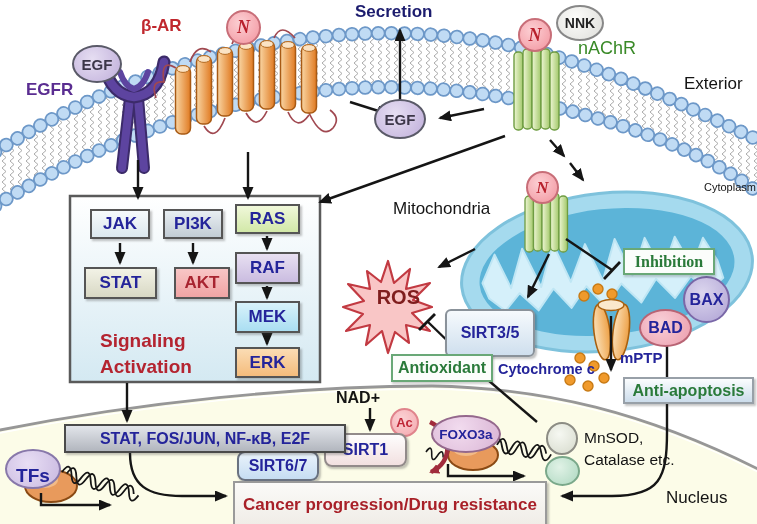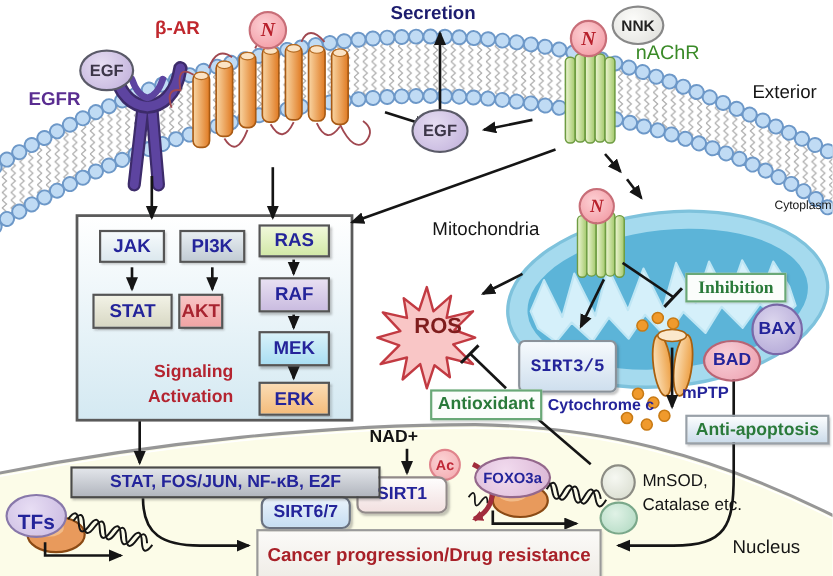--- a/index.html
+++ b/index.html
@@ -218,21 +218,21 @@
 <div class="lbl" style="left:393px;top:199px;font-size:17px;color:#141414;">Mitochondria</div>
 <div class="lbl" style="left:666px;top:488px;font-size:17px;color:#141414;">Nucleus</div>
 <div class="lbl" style="left:336px;top:389px;font-size:16px;font-weight:bold;color:#141414;">NAD+</div>
 <div class="lbl" style="left:498px;top:361px;font-size:14.5px;font-weight:bold;color:#24249a;">Cytochrome c</div>
 <div class="lbl" style="left:620px;top:349px;font-size:15px;font-weight:bold;color:#24249a;">mPTP</div>
 <div class="lbl" style="left:584px;top:427px;font-size:15.5px;color:#141414;line-height:1.4;">
   <span style="display:block">MnSOD,</span>
   <span style="display:block">Catalase etc.</span>
 </div>
 <div class="lbl" style="left:356px;top:286px;width:64px;text-align:right;font-size:20px;font-weight:bold;color:#7f1d1d;z-index:3;">ROS</div>
-<div class="lbl" style="left:100px;top:328px;width:112px;text-align:right;font-size:16px;font-weight:bold;color:#b42430;line-height:1.35;">
+<div class="lbl" style="left:100px;top:328px;width:112px;text-align:left;font-size:19px;font-weight:bold;color:#b42430;line-height:1.35;">
   <span style="display:block">Signaling</span>
   <span style="display:block">Activation</span>
 </div>
 
 <div class="oval" style="left:72px;top:45px;width:50px;height:38px;background:radial-gradient(circle at 40% 35%,#e6def2,#bfaeda);border:2px solid #5a5a68;font-size:15px;color:#3c3648;">
       <span>EGF</span>
     </div>
 <div class="oval" style="left:374px;top:99px;width:52px;height:40px;background:radial-gradient(circle at 40% 35%,#e6def2,#bfaeda);border:2px solid #5a5a68;font-size:15px;color:#3c3648;">
       <span>EGF</span>
     </div>
@@ -271,34 +271,34 @@
     </div>
 <div class="box navy" style="left:163px;top:209px;width:60px;height:30px;background:linear-gradient(#e8eef2,#c2ccd4);border:2px solid #555;font-size:17px;">
       <span>PI3K</span>
     </div>
 <div class="box navy" style="left:235px;top:204px;width:65px;height:30px;background:linear-gradient(#f0f8da,#d2e8a8);border:2px solid #555;font-size:17px;">
       <span>RAS</span>
     </div>
 <div class="box navy" style="left:84px;top:267px;width:73px;height:32px;background:linear-gradient(#f2f2e6,#d8d8c4);border:2px solid #555;font-size:17px;">
       <span>STAT</span>
     </div>
-<div class="box" style="left:162px;top:267px;width:41px;height:32px;background:linear-gradient(#f8c6c6,#f0a4a4);border:2px solid #555;font-size:17px;color:#a82430;">
+<div class="box" style="left:174px;top:267px;width:56px;height:32px;background:linear-gradient(#f8c6c6,#f0a4a4);border:2px solid #555;font-size:17px;color:#a82430;">
       <span>AKT</span>
     </div>
 <div class="box navy" style="left:235px;top:252px;width:65px;height:32px;background:linear-gradient(#e8e0f2,#cabce0);border:2px solid #555;font-size:17px;">
       <span>RAF</span>
     </div>
 <div class="box navy" style="left:235px;top:301px;width:65px;height:32px;background:linear-gradient(#d8f2fa,#aadef2);border:2px solid #555;font-size:17px;">
       <span>MEK</span>
     </div>
 <div class="box navy" style="left:235px;top:347px;width:65px;height:31px;background:linear-gradient(#fbdcb4,#f4bc7c);border:2px solid #555;font-size:17px;">
       <span>ERK</span>
     </div>
 
-<div class="box navy" style="left:471px;top:309px;width:90px;height:48px;border-radius:6px;background:linear-gradient(#f6fafd,#cfdfee);border:2px solid #8a929a;font-size:16px;font-family:Liberation Mono, monospace;">
+<div class="box navy" style="left:445px;top:309px;width:90px;height:48px;border-radius:6px;background:linear-gradient(#f6fafd,#cfdfee);border:2px solid #8a929a;font-size:16px;">
       <span>SIRT3/5</span>
     </div>
 <div class="box greenbox" style="left:623px;top:248px;width:92px;height:27px;font-size:16px;box-shadow:1px 1.5px 2px rgba(60,60,60,.25);font-family:Liberation Serif, serif;">
       <span>Inhibition</span>
     </div>
 <div class="box greenbox" style="left:391px;top:354px;width:102px;height:28px;font-size:16px;box-shadow:1px 1.5px 2px rgba(60,60,60,.25);">
       <span>Antioxidant</span>
     </div>
 <div class="box" style="left:623px;top:377px;width:131px;height:27px;background:linear-gradient(#fbfdfe,#ccdceb);border:2px solid #98a0a8;font-size:16px;color:#2a7a3a;">
       <span>Anti-apoptosis</span>

